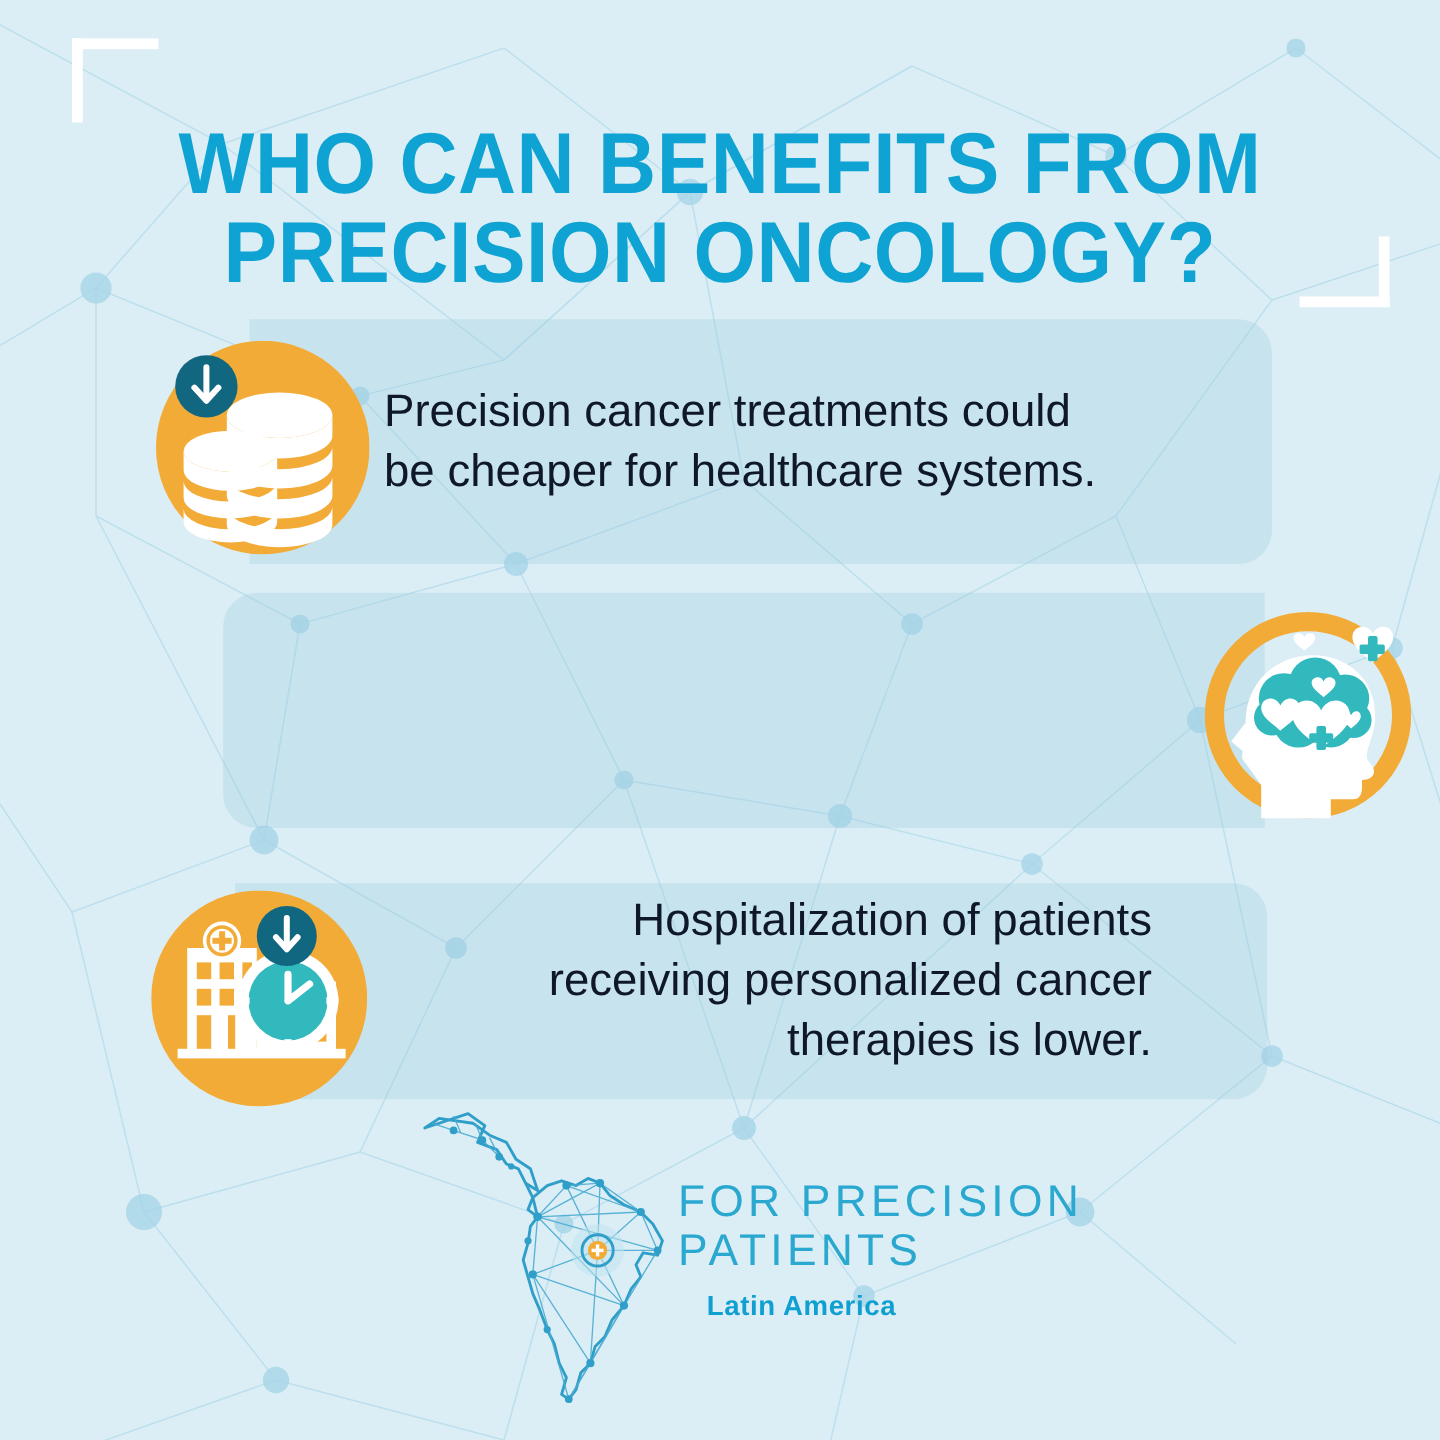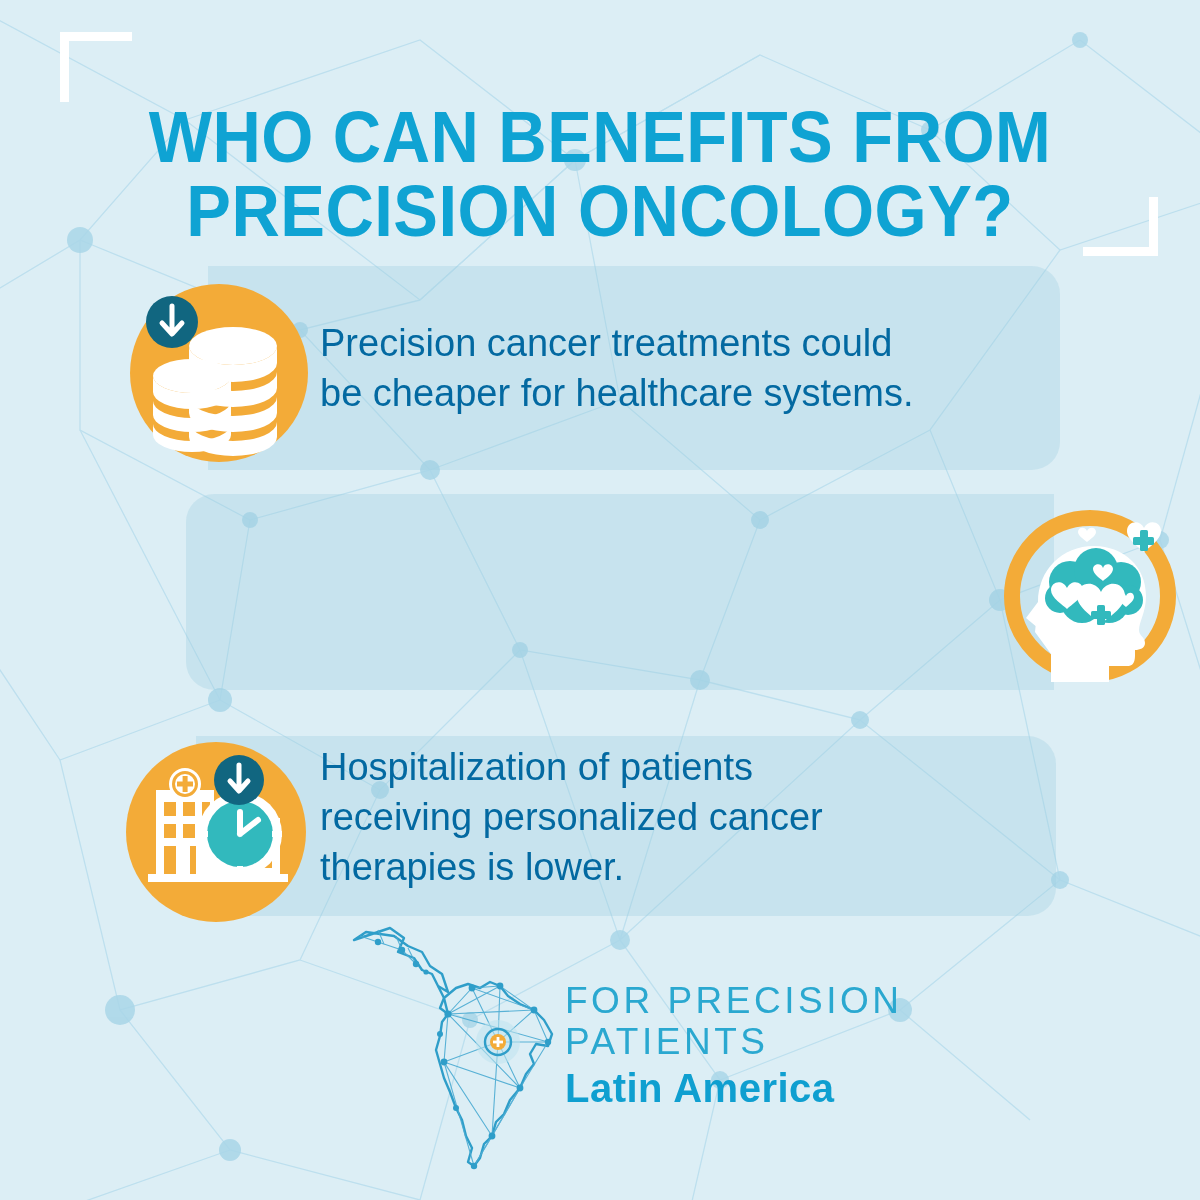--- a/index.html
+++ b/index.html
@@ -54,30 +54,30 @@
   }
   #panel-1{left:208px;top:266px;width:852px;height:204px;
            border-radius:0 28px 28px 0;}
   #panel-2{left:186px;top:494px;width:868px;height:196px;
            border-radius:28px 0 0 28px;}
   #panel-3{left:196px;top:736px;width:860px;height:180px;
            border-radius:0 28px 28px 0;}
 
   .row-text{
     position:absolute;
-    color:#0369a1;
+    color:#0f172a;
     font-family:"Liberation Sans Narrow","Liberation Sans",sans-serif;
     font-size:38px;
     line-height:50px;
     white-space:pre-line;
     letter-spacing:0px;
   }
   #text-1{left:320px;top:318px;width:720px;}
   #text-2{left:206px;top:522px;width:770px;}
-  #text-3{left:320px;top:742px;width:640px;}
+  #text-3{left:320px;top:742px;width:640px;text-align:right;}
 
   .icon-wrap{position:absolute;}
   #icon-1{left:130px;top:284px;width:178px;height:178px;}
   #icon-2{left:1004px;top:510px;width:172px;height:172px;}
   #icon-3{left:126px;top:742px;width:180px;height:180px;}
 
   
   #logo-map{position:absolute;left:344px;top:922px;width:216px;height:250px;}
   #logo-text{
     position:absolute;left:565px;top:980px;width:420px;
@@ -87,24 +87,25 @@
     font-family:"Liberation Sans Narrow","Liberation Sans",sans-serif;
     font-size:37px;
     line-height:41px;
     letter-spacing:3.5px;
     font-weight:normal;
   }
   #logo-sub{
     color:#0f9fd0;
     font-family:"Liberation Sans Narrow","Liberation Sans",sans-serif;
     font-weight:bold;
-    font-size:40px;
+    font-size:23px;
     line-height:44px;
     letter-spacing:0.5px;
     margin-top:4px;
+    margin-left:24px;
   }
 </style>
 </head>
 <body>
 
 <div id="stage">
 
   <svg id="bgnet" viewBox="0 0 1200 1200" xmlns="http://www.w3.org/2000/svg">
     <g stroke="#bcdfee" stroke-width="1.3" fill="none" opacity="0.95">
       <path d="M-20 10 L185 120 L80 240 L-20 300"></path>

